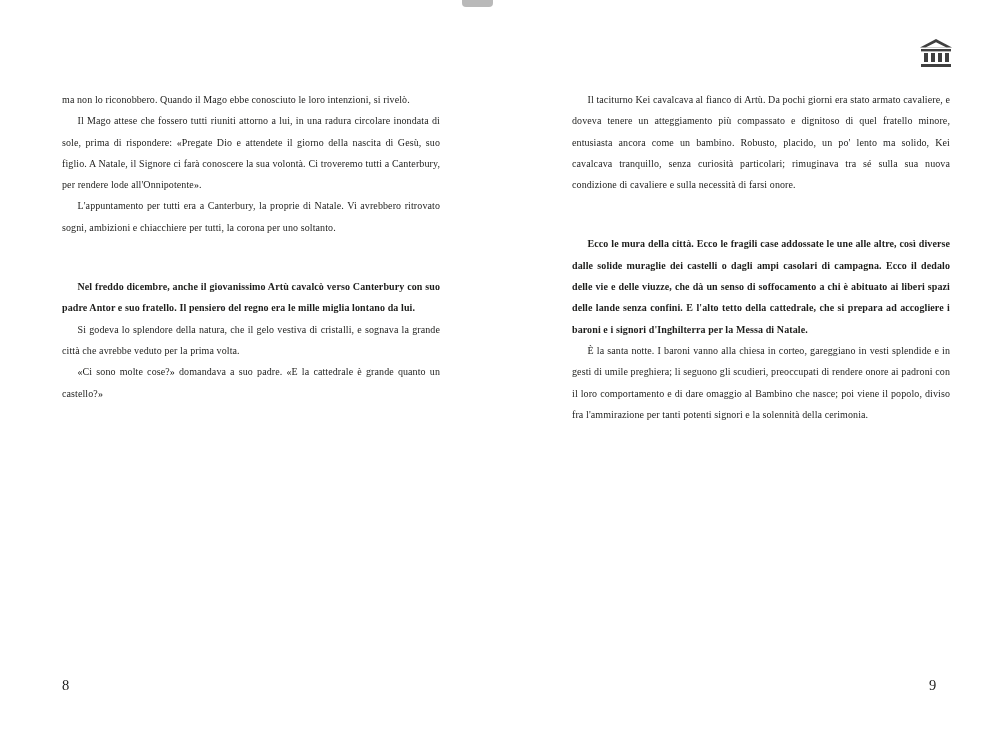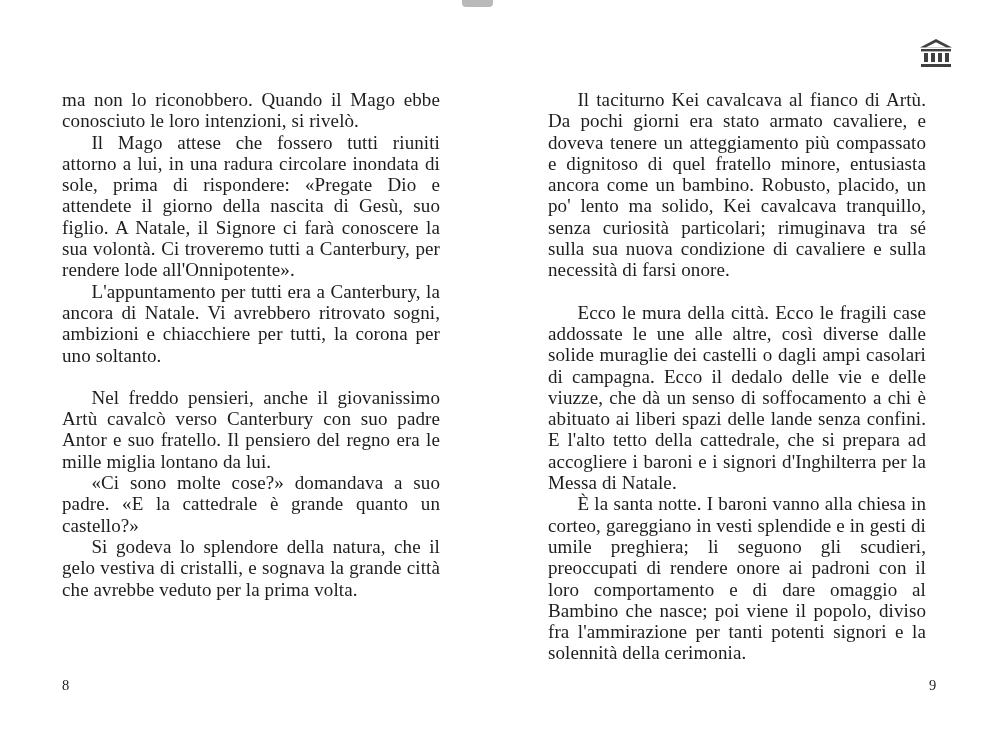--- a/index.html
+++ b/index.html
@@ -30,32 +30,32 @@
     left: 920px;
     top: 39px;
     width: 32px;
     height: 28px;
   }
   .page-col {
     position: absolute;
     top: 89px;
     width: 378px;
     text-align: justify;
-    font-size: 19px;
+    font-size: 10px;
     line-height: 21.3px;
     letter-spacing: 0.1px;
   }
   .page-col.left  { left: 62px; }
-  .page-col.right { left: 548px; }
+  .page-col.right { left: 572px; }
   .page-col p {
     margin: 0;
     text-indent: 1.55em;
   }
   .page-col p.noindent { text-indent: 0; }
-  .page-col p.gap { margin-top: 21px; }
+  .page-col p.gap { margin-top: 38px; font-weight: bold; }
   .page-num {
     position: absolute;
     top: 677px;
     font-size: 14.5px;
     color: #1d1d1b;
   }
   .page-num.left  { left: 62px; }
   .page-num.right { left: 929px; }
 </style>
 </head>
@@ -74,24 +74,24 @@
       <rect x="11" y="14" width="4" height="9" fill="#3f3f3f"></rect>
       <rect x="18" y="14" width="4" height="9" fill="#3f3f3f"></rect>
       <rect x="25" y="14" width="4" height="9" fill="#3f3f3f"></rect>
       <rect x="1" y="25" width="30" height="3" fill="#3f3f3f"></rect>
     </svg>
   </div>
 
   <div class="page-col left">
     <p class="noindent">ma non lo riconobbero. Quando il Mago ebbe conosciuto le loro intenzioni, si rivelò.</p>
     <p>Il Mago attese che fossero tutti riuniti attorno a lui, in una radura circolare inondata di sole, prima di rispondere: «Pregate Dio e attendete il giorno della nascita di Gesù, suo figlio. A Natale, il Signore ci farà conoscere la sua volontà. Ci troveremo tutti a Canterbury, per rendere lode all'Onnipotente».</p>
-    <p>L'appuntamento per tutti era a Canterbury, la ancora di Natale. Vi avrebbero ritrovato sogni, ambizioni e chiacchiere per tutti, la corona per uno soltanto.</p>
-    <p class="gap">Nel freddo pensieri, anche il giovanissimo Artù cavalcò verso Canterbury con suo padre Antor e suo fratello. Il pensiero del regno era le mille miglia lontano da lui.</p>
+    <p>L'appuntamento per tutti era a Canterbury, la proprie di Natale. Vi avrebbero ritrovato sogni, ambizioni e chiacchiere per tutti, la corona per uno soltanto.</p>
+    <p class="gap">Nel freddo dicembre, anche il giovanissimo Artù cavalcò verso Canterbury con suo padre Antor e suo fratello. Il pensiero del regno era le mille miglia lontano da lui.</p>
+    <p>Si godeva lo splendore della natura, che il gelo vestiva di cristalli, e sognava la grande città che avrebbe veduto per la prima volta.</p>
     <p>«Ci sono molte cose?» domandava a suo padre. «E la cattedrale è grande quanto un castello?»</p>
-    <p>Si godeva lo splendore della natura, che il gelo vestiva di cristalli, e sognava la grande città che avrebbe veduto per la prima volta.</p>
   </div>
 
   <div class="page-col right">
     <p>Il taciturno Kei cavalcava al fianco di Artù. Da pochi giorni era stato armato cavaliere, e doveva tenere un atteggiamento più compassato e dignitoso di quel fratello minore, entusiasta ancora come un bambino. Robusto, placido, un po' lento ma solido, Kei cavalcava tranquillo, senza curiosità particolari; rimuginava tra sé sulla sua nuova condizione di cavaliere e sulla necessità di farsi onore.</p>
     <p class="gap">Ecco le mura della città. Ecco le fragili case addossate le une alle altre, così diverse dalle solide muraglie dei castelli o dagli ampi casolari di campagna. Ecco il dedalo delle vie e delle viuzze, che dà un senso di soffocamento a chi è abituato ai liberi spazi delle lande senza confini. E l'alto tetto della cattedrale, che si prepara ad accogliere i baroni e i signori d'Inghilterra per la Messa di Natale.</p>
     <p>È la santa notte. I baroni vanno alla chiesa in corteo, gareggiano in vesti splendide e in gesti di umile preghiera; li seguono gli scudieri, preoccupati di rendere onore ai padroni con il loro comportamento e di dare omaggio al Bambino che nasce; poi viene il popolo, diviso fra l'ammirazione per tanti potenti signori e la solennità della cerimonia.</p>
   </div>
 
   <div class="page-num left">8</div>
   <div class="page-num right">9</div>

